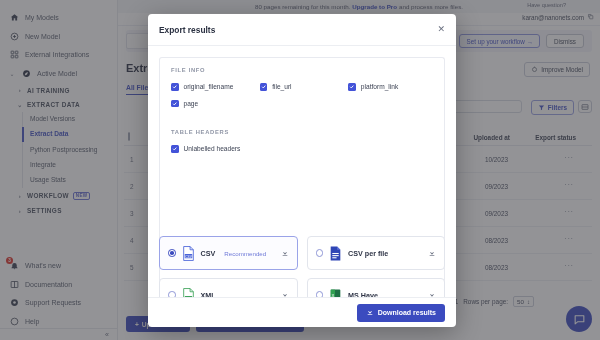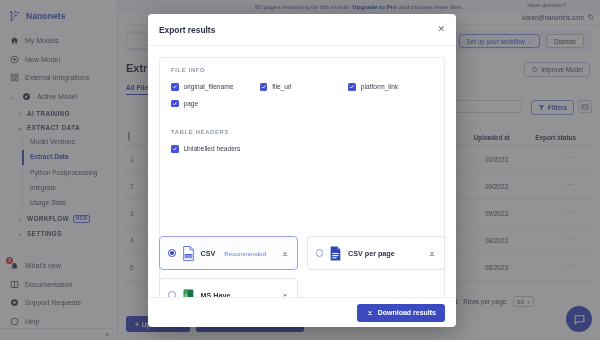--- a/index.html
+++ b/index.html
@@ -246,36 +246,20 @@
     font-size: 7px; font-weight: 600; display: flex; align-items: center; gap: 4px;
     border: none; cursor: pointer; font-family: "Liberation Sans", sans-serif;
   }
 </style>
 </head>
 <body>
 
 <div id="app-bg">
 
   <div class="sidebar">
-    <div class="brand">
-      <span class="brand-logo">
-        <svg viewBox="0 0 24 24" width="12" height="12">
-          <g fill="#4353c4">
-            <circle cx="4" cy="4" r="2"></circle>
-              <circle cx="12" cy="3" r="1.6"></circle>
-            <circle cx="19" cy="6" r="1.6"></circle>
-              <circle cx="6" cy="12" r="1.6"></circle>
-            <circle cx="14" cy="11" r="1.6"></circle>
-              <circle cx="5" cy="20" r="2"></circle>
-            <path d="M4 4 L5 20 M4 4 L14 11 M14 11 L5 20 M12 3 L19 6" stroke="#4353c4" stroke-width="1.2" fill="none"></path>
-          </g>
-        </svg>
-      </span>
-      <span class="brand-name">Nanonets</span>
-    </div>
 
     <div class="nav-item">
       <span class="ico">
         <svg viewBox="0 0 24 24" width="9" height="9" fill="#3a4052">
             <path d="M12 3 2 11h3v9h5v-6h4v6h5v-9h3z"></path>
           </svg>
       </span>
       <span>My Models</span>
     </div>
 
@@ -593,29 +577,47 @@
         <span class="radio"></span>
         <span class="fmt-icon">
           <svg viewBox="0 0 24 28" width="13" height="15">
             <path d="M3 1h12l6 6v20H3z" fill="#2f45b5"></path>
             <path d="M15 1v6h6" fill="#5b6fd8"></path>
             <rect x="6" y="13" width="12" height="2" fill="#fff"></rect>
             <rect x="6" y="17" width="12" height="2" fill="#fff"></rect>
             <rect x="6" y="21" width="8" height="2" fill="#fff"></rect>
           </svg>
         </span>
-        <span class="fmt-label">CSV per page</span>
+        <span class="fmt-label">CSV per file</span>
         <span class="dl-ico">
           <svg viewBox="0 0 24 24" width="8" height="8" fill="#6a7080">
               <path d="M12 3v10l4-4 1.5 1.5L12 17 6.5 10.5 8 9l4 4V3z"></path>
               <rect x="5" y="19" width="14" height="2"></rect>
             </svg>
         </span>
       </div>
 
+      <div class="fmt-card">
+        <span class="radio"></span>
+        <span class="fmt-icon">
+          <svg viewBox="0 0 24 28" width="13" height="15">
+            <path d="M3 1h12l6 6v20H3z" fill="#fff" stroke="#3fa45b" stroke-width="1.6"></path>
+            <path d="M15 1v6h6" fill="none" stroke="#3fa45b" stroke-width="1.6"></path>
+            <rect x="5" y="15" width="14" height="8" rx="1" fill="#3fa45b"></rect>
+            <text x="12" y="21.5" font-size="5.4" fill="#fff" text-anchor="middle" font-family="Liberation Sans, sans-serif">XML</text>
+          </svg>
+        </span>
+        <span class="fmt-label">XML</span>
+        <span class="dl-ico">
+          <svg viewBox="0 0 24 24" width="8" height="8" fill="#6a7080">
+              <path d="M12 3v10l4-4 1.5 1.5L12 17 6.5 10.5 8 9l4 4V3z"></path>
+              <rect x="5" y="19" width="14" height="2"></rect>
+            </svg>
+        </span>
+      </div>
 
       <div class="fmt-card">
         <span class="radio"></span>
         <span class="fmt-icon">
           <svg viewBox="0 0 24 28" width="13" height="15">
             <rect x="3" y="3" width="18" height="22" rx="1.5" fill="#1d7044"></rect>
             <rect x="3" y="3" width="8" height="22" fill="#34a853" opacity="0.85"></rect>
             <text x="7" y="17" font-size="8" fill="#fff" text-anchor="middle" font-family="Liberation Sans, sans-serif">X</text>
           </svg>
         </span>

